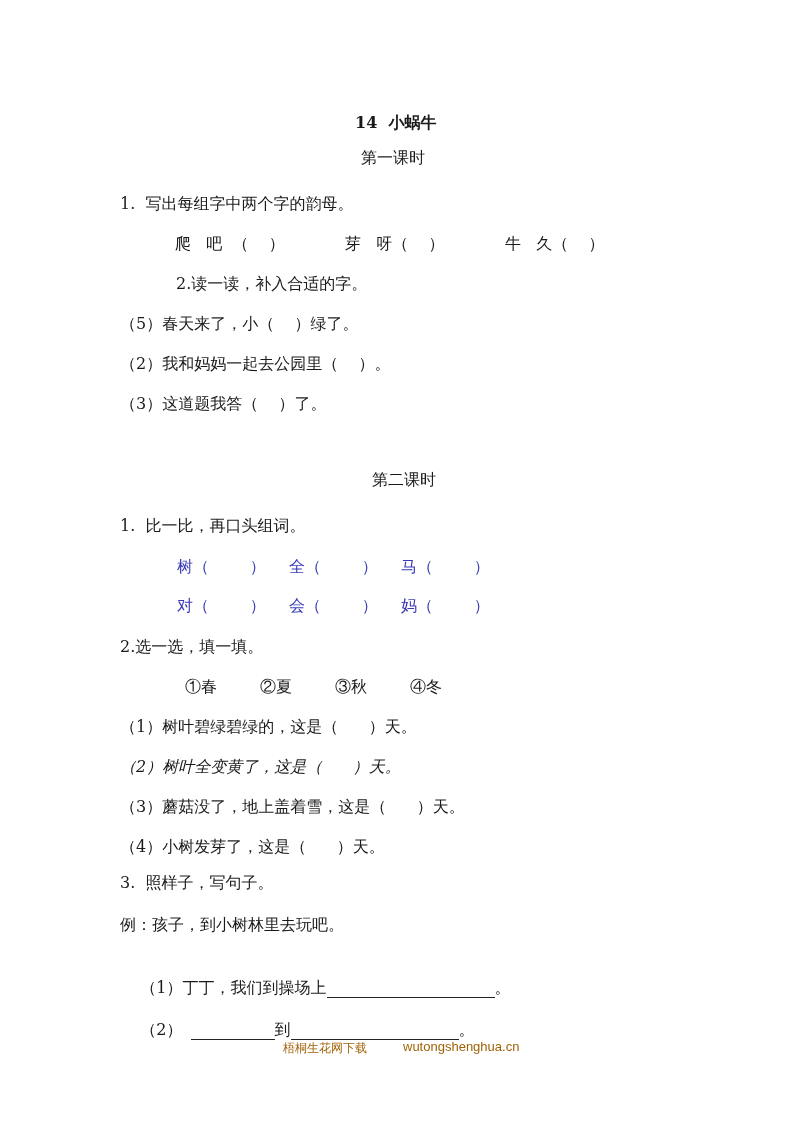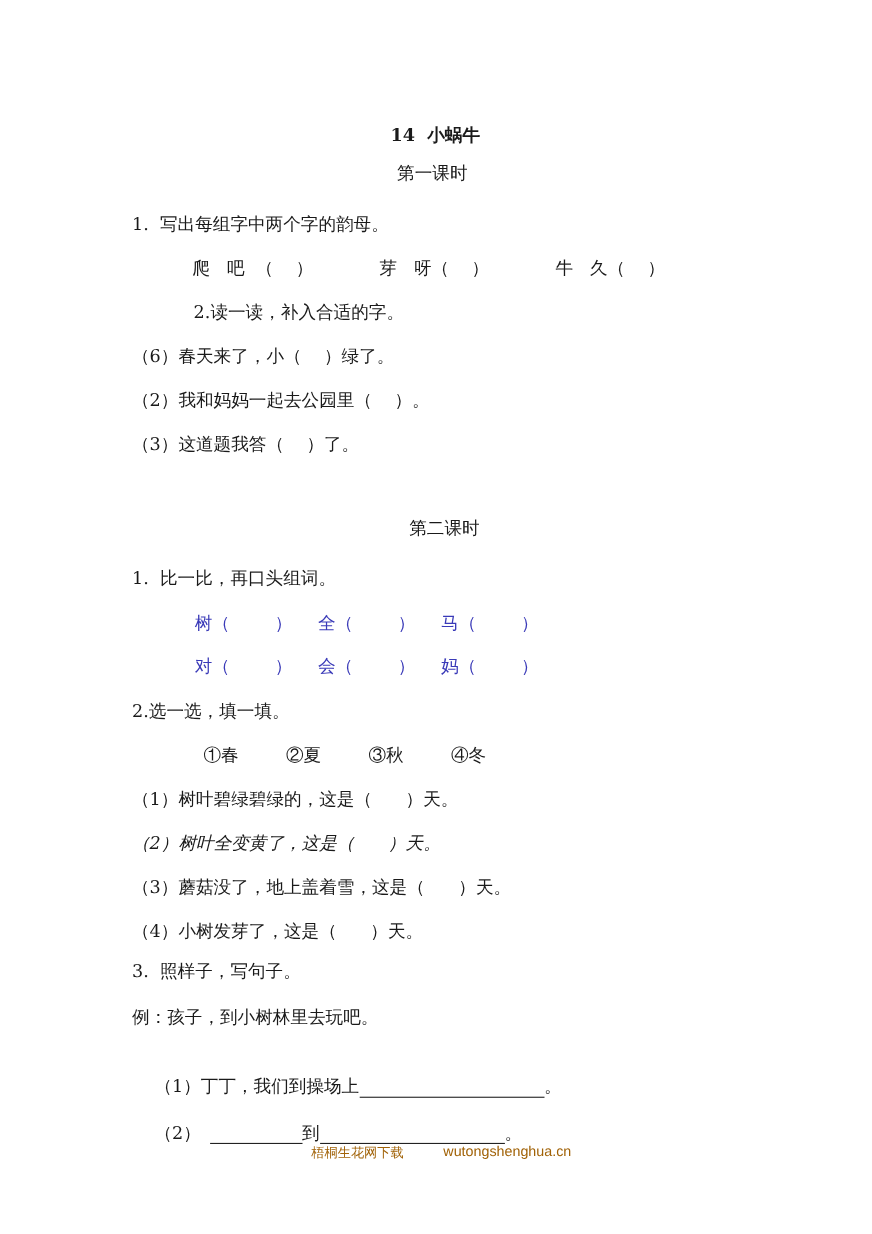--- a/index.html
+++ b/index.html
@@ -18,21 +18,21 @@
 <div>
   <div class="line title" style="top:113px; left:355px;">14  小蜗牛</div>
   <div class="line" style="top:148px; left:361px;">第一课时</div>
 
   <div class="line" style="top:194px; left:120px;">1.  写出每组字中两个字的韵母。</div>
   <div class="line" style="top:234px; left:175px;">爬   吧  （    ）</div>
   <div class="line" style="top:234px; left:345px;">芽   呀（    ）</div>
   <div class="line" style="top:234px; left:505px;">牛   久（    ）</div>
 
   <div class="line" style="top:274px; left:132px;margin-left:44px;">2.读一读，补入合适的字。</div>
-  <div class="line" style="top:314px; left:120px;">（6）春天来了，小（    ）绿了。</div>
+  <div class="line" style="top:314px; left:120px;">（5）春天来了，小（    ）绿了。</div>
   <div class="line" style="top:354px; left:120px;">（2）我和妈妈一起去公园里（    ）。</div>
   <div class="line" style="top:394px; left:120px;">（3）这道题我答（    ）了。</div>
 
   <div class="line" style="top:470px; left:372px;">第二课时</div>
 
   <div class="line" style="top:516px; left:120px;">1.  比一比，再口头组词。</div>
   <div class="line blue" style="top:557px; left:177px;">树（        ）</div>
   <div class="line blue" style="top:557px; left:289px;">全（        ）</div>
   <div class="line blue" style="top:557px; left:401px;">马（        ）</div>
   <div class="line blue" style="top:596px; left:177px;">对（        ）</div>

